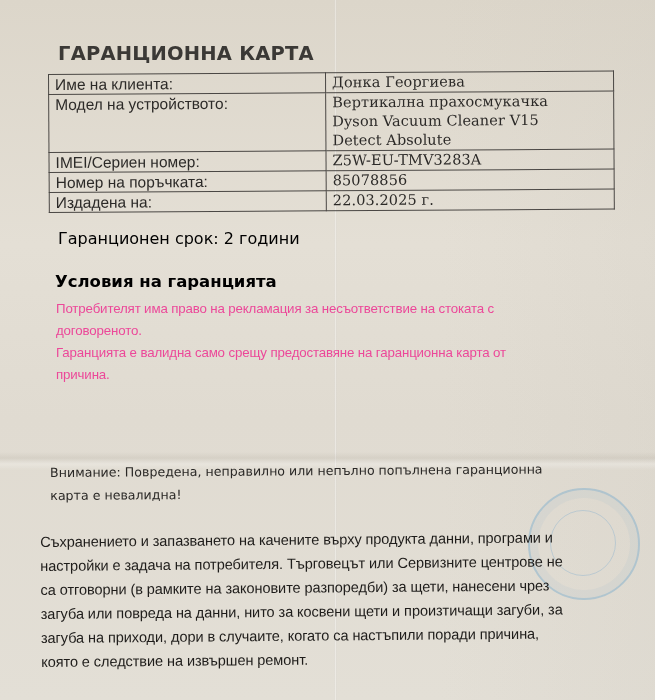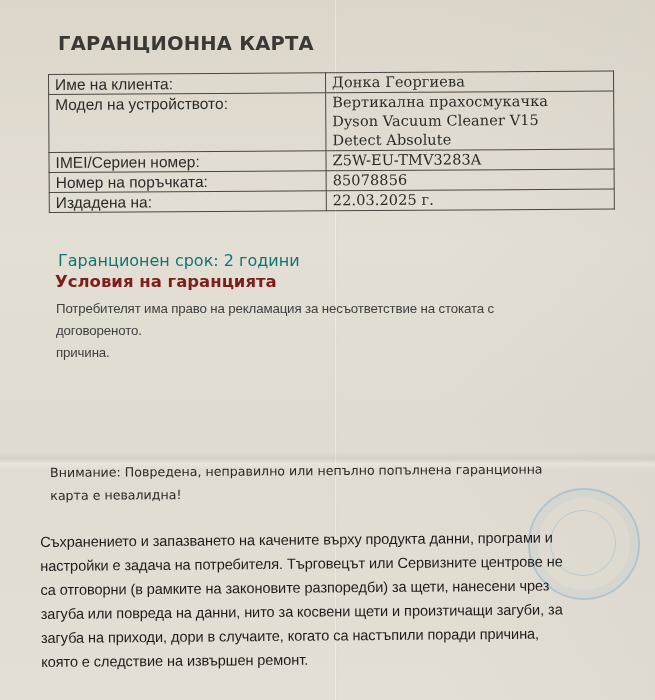--- a/index.html
+++ b/index.html
@@ -35,21 +35,21 @@
       position: absolute;
       left: 440px;
       top: 0;
       width: 215px;
       height: 700px;
       background: linear-gradient(90deg, rgba(255,255,255,0), rgba(210,205,195,0.25));
     }
     .title {
       position: absolute;
       left: 58px;
-      top: 32px;
+      top: 42px;
       font-family: "DejaVu Sans", "Liberation Sans", sans-serif;
       font-weight: bold;
       font-size: 19.5px;
       color: #3b3936;
       letter-spacing: 0.2px;
     }
     table.info {
       position: absolute;
       left: 48px;
       top: 74px;
@@ -78,41 +78,40 @@
     }
     .value-line {
       display: block;
     }
     .period {
       position: absolute;
       left: 58px;
       top: 229px;
       font-family: "DejaVu Sans", "Liberation Sans", sans-serif;
       font-size: 16px;
-      color: #0f766e;
-      margin-top: 22px;
+      color: #000000;
     }
     .section-heading {
       position: absolute;
       left: 55px;
       top: 272px;
       font-family: "DejaVu Sans", "Liberation Sans", sans-serif;
       font-weight: bold;
       font-size: 16.5px;
-      color: #7f1d1d;
+      color: #000000;
     }
     .conditions {
       position: absolute;
       left: 56px;
       top: 298px;
       width: 560px;
       font-family: "Liberation Sans", "DejaVu Sans", sans-serif;
       font-size: 13.3px;
       line-height: 22px;
-      color: #404040;
+      color: #ec4899;
       letter-spacing: -0.15px;
     }
     .conditions p {
       margin: 0;
     }
     .warning {
       position: absolute;
       left: 50px;
       top: 461px;
       width: 570px;
@@ -204,20 +203,21 @@
 </tbody>
   </table>
 
 <div class="period">Гаранционен срок: 2 години</div>
 
 <div class="section-heading">Условия на гаранцията</div>
 
 <div class="conditions">
   <p>Потребителят има право на рекламация за несъответствие на стоката с</p>
   <p>договореното.</p>
+  <p>Гаранцията е валидна само срещу предоставяне на гаранционна карта от</p>
   <p>причина.</p>
 </div>
 
 <div class="warning">
   <p>Внимание: Повредена, неправилно или непълно попълнена гаранционна</p>
   <p>карта е невалидна!</p>
 </div>
 
 <div class="stamp">
   <div class="stamp-inner"></div>

